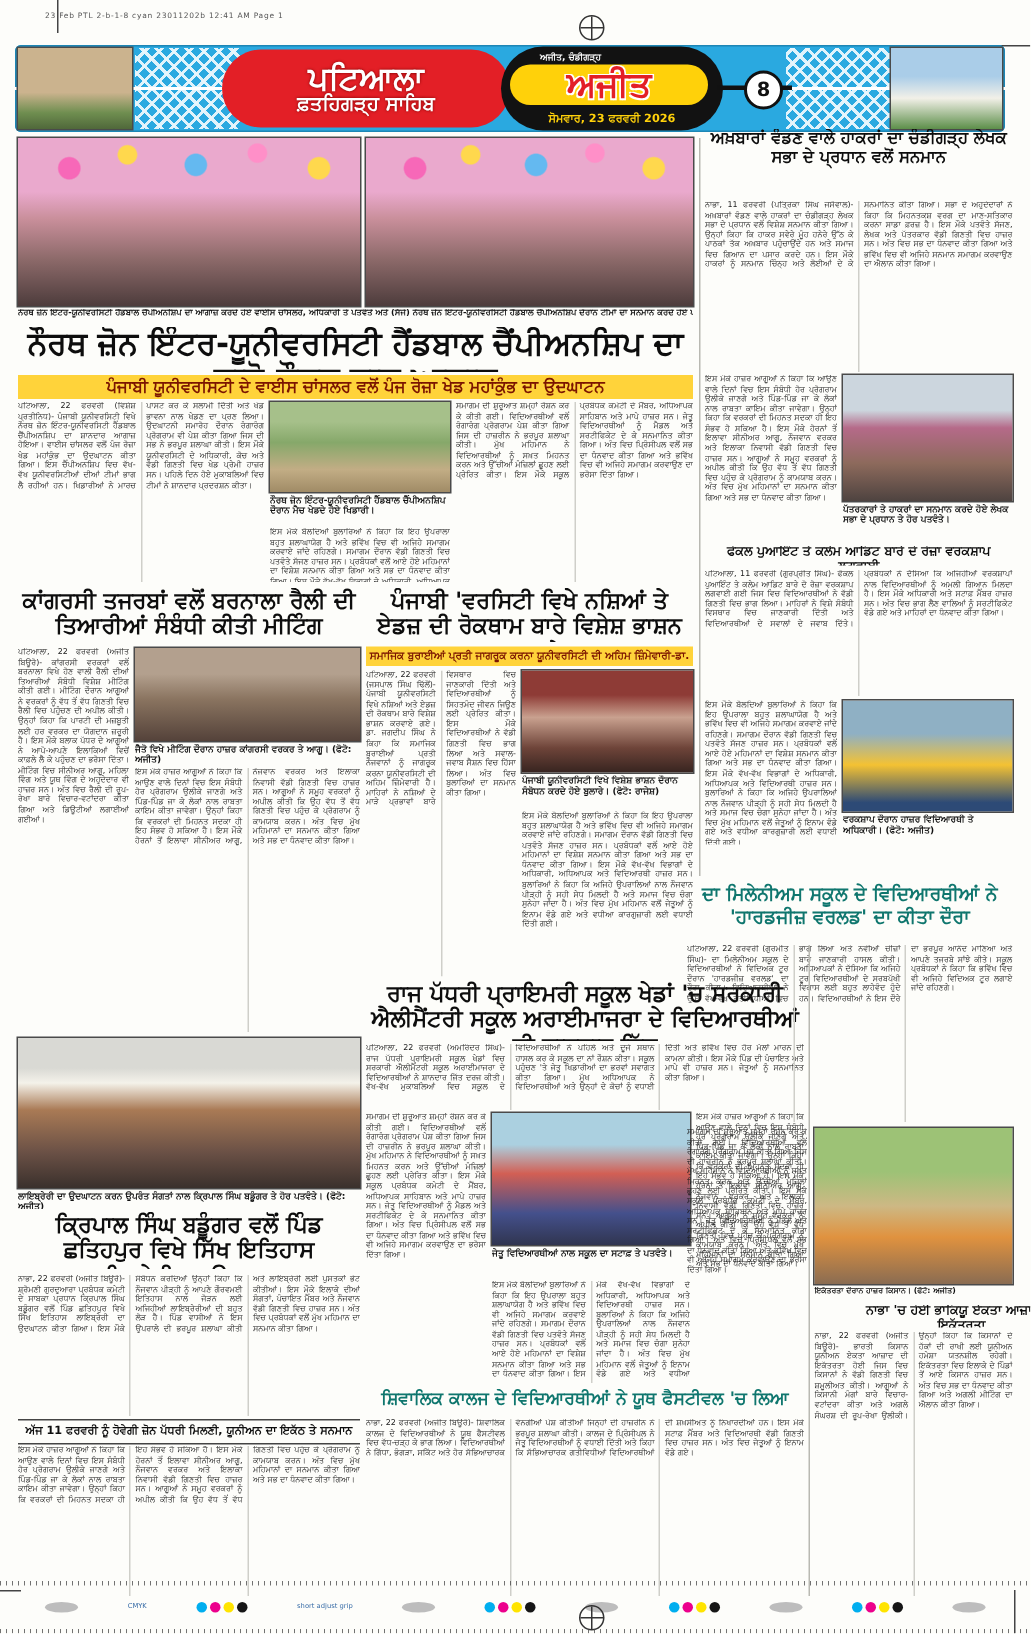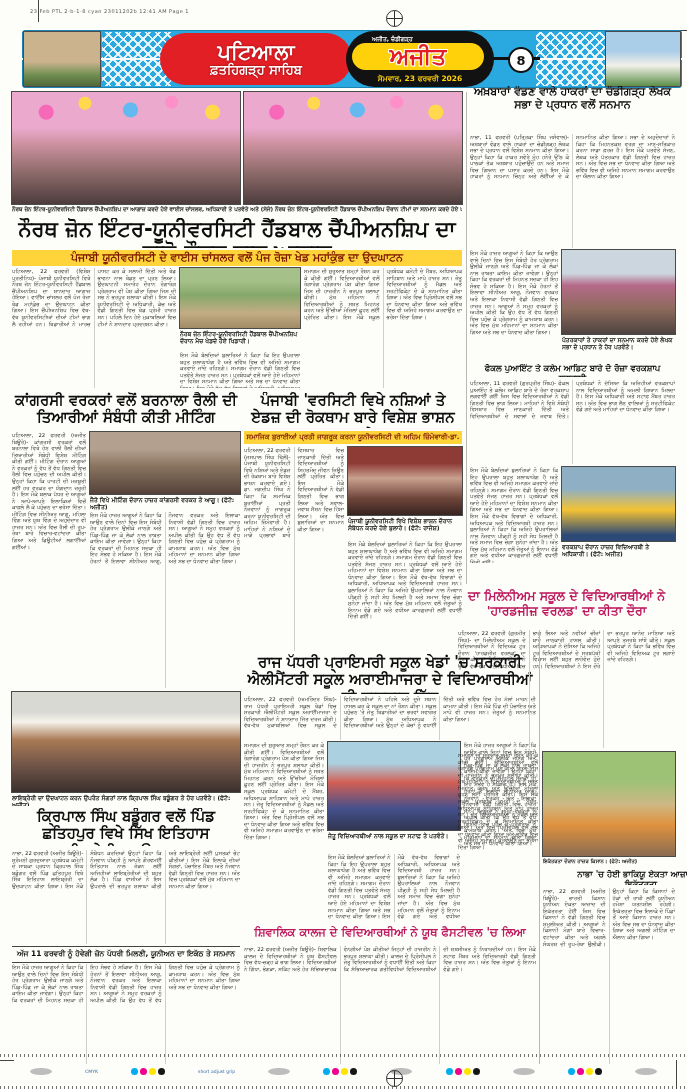--- a/index.html
+++ b/index.html
@@ -44,21 +44,21 @@
   .p-ground{background:linear-gradient(180deg,#9dc276 0 28%,#cdb884 50%,#e0923f 70%,#8a6c52 100%);}
   .p-m1{background:linear-gradient(180deg,#cbb38e 0 55%,#6f8e50 80%,#50683a 100%);}
   .p-m2{background:linear-gradient(180deg,#aacde8 0 35%,#f2f0e8 62%,#5d8f4a 100%);}
   
   .bt{font-size:5.3px;line-height:1.24;text-align:justify;color:#1b1b1b;overflow:hidden;height:100%;}
   .c2{column-count:2;column-gap:7px;column-rule:1px solid #cfcfc9;}
   .c3{column-count:3;column-gap:7px;column-rule:1px solid #cfcfc9;}
   .cap{font-size:6px;font-weight:bold;line-height:1.2;color:#111;overflow:hidden;}
   .h1{font-size:21px;font-weight:bold;text-align:center;line-height:1.1;color:#0d0d0d;overflow:hidden;}
   .h2{font-size:15px;font-weight:bold;text-align:center;line-height:1.15;color:#0d0d0d;overflow:hidden;}
-  .h3{font-size:12.5px;font-weight:bold;text-align:center;line-height:1.2;color:#be185d;overflow:hidden;}
+  .h3{font-size:12.5px;font-weight:bold;text-align:center;line-height:1.2;color:#0f766e;overflow:hidden;}
   .h4{font-size:9px;font-weight:bold;text-align:center;line-height:1.15;color:#0d0d0d;overflow:hidden;}
   .sub{background:#ffd33a;color:#7b1500;font-weight:bold;text-align:center;overflow:hidden;}
   .subbox{font-size:7.5px;font-weight:bold;text-align:center;color:#0d0d0d;
       border-top:1px solid #444;border-bottom:1px solid #444;overflow:hidden;}
   .vrule{width:1px;background:#b9b9b2;}
   
   .printinfo{font-size:5px;color:#555;letter-spacing:.5px;}
   .regx{width:15px;height:15px;border:1px solid #333;border-radius:50%;
       background:linear-gradient(#333,#333) center/1px 21px no-repeat,
                  linear-gradient(#333,#333) center/21px 1px no-repeat;}
@@ -77,21 +77,21 @@
 
 <div id="page">
 
   <div class="abs printinfo" style="left:30px;top:8px;width:400px;height:9px;">23 Feb PTL 2-b-1-8 cyan   23011202b   12:41 AM   Page 1</div>
   <div class="abs regx" style="left:386px;top:10px;"></div>
   <div class="abs crop-v" style="left:38px;top:0;height:22px;"></div>
   <div class="abs crop-h" style="left:663px;top:30px;width:24px;"></div>
   <div class="abs crop-h" style="left:0;top:1060px;width:14px;"></div>
   <div class="abs crop-v" style="left:676px;top:1060px;height:29px;"></div>
 
-  <div class="abs mast" style="left:22px;top:30px;width:660px;height:58px;">
+  <div class="abs mast" style="left:10px;top:30px;width:660px;height:58px;">
     <div class="abs mline" style="left:0;top:28px;width:660px;"></div>
     <div class="abs lattice" style="left:80px;top:2px;width:72px;height:54px;opacity:.9;"></div>
     <div class="abs lattice" style="left:514px;top:2px;width:78px;height:54px;opacity:.9;"></div>
     <div class="abs ph p-m1" style="left:2px;top:2px;width:76px;height:54px;"></div>
     <div class="abs ph p-m2" style="left:584px;top:2px;width:74px;height:54px;"></div>
 
     <div class="abs regionoval" style="left:138px;top:3px;width:192px;height:52px;">
       <div class="l1">ਪਟਿਆਲਾ</div>
       <div class="l2">ਫ਼ਤਹਿਗੜ੍ਹ ਸਾਹਿਬ</div>
     </div>
@@ -149,21 +149,21 @@
       <div class="bt c2">ਪਟਿਆਲਾ, 11 ਫਰਵਰੀ (ਗੁਰਪ੍ਰੀਤ ਸਿੰਘ)- ਫੋਕਲ ਪੁਆਇੰਟ ਤੇ ਕਲੇਮ ਆਡਿਟ ਬਾਰੇ ਦੋ ਰੋਜ਼ਾ ਵਰਕਸ਼ਾਪ ਲਗਵਾਈ ਗਈ ਜਿਸ ਵਿਚ ਵਿਦਿਆਰਥੀਆਂ ਨੇ ਵੱਡੀ ਗਿਣਤੀ ਵਿਚ ਭਾਗ ਲਿਆ। ਮਾਹਿਰਾਂ ਨੇ ਵਿਸ਼ੇ ਸੰਬੰਧੀ ਵਿਸਥਾਰ ਵਿਚ ਜਾਣਕਾਰੀ ਦਿੱਤੀ ਅਤੇ ਵਿਦਿਆਰਥੀਆਂ ਦੇ ਸਵਾਲਾਂ ਦੇ ਜਵਾਬ ਦਿੱਤੇ। ਪ੍ਰਬੰਧਕਾਂ ਨੇ ਦੱਸਿਆ ਕਿ ਅਜਿਹੀਆਂ ਵਰਕਸ਼ਾਪਾਂ ਨਾਲ ਵਿਦਿਆਰਥੀਆਂ ਨੂੰ ਅਮਲੀ ਗਿਆਨ ਮਿਲਦਾ ਹੈ। ਇਸ ਮੌਕੇ ਅਧਿਕਾਰੀ ਅਤੇ ਸਟਾਫ਼ ਮੈਂਬਰ ਹਾਜ਼ਰ ਸਨ। ਅੰਤ ਵਿਚ ਭਾਗ ਲੈਣ ਵਾਲਿਆਂ ਨੂੰ ਸਰਟੀਫਿਕੇਟ ਵੰਡੇ ਗਏ ਅਤੇ ਮਾਹਿਰਾਂ ਦਾ ਧੰਨਵਾਦ ਕੀਤਾ ਗਿਆ।</div>
     </div>
     <div class="abs" style="left:470px;top:467px;width:88px;height:96px;">
       <div class="bt">ਇਸ ਮੌਕੇ ਬੋਲਦਿਆਂ ਬੁਲਾਰਿਆਂ ਨੇ ਕਿਹਾ ਕਿ ਇਹ ਉਪਰਾਲਾ ਬਹੁਤ ਸ਼ਲਾਘਾਯੋਗ ਹੈ ਅਤੇ ਭਵਿੱਖ ਵਿਚ ਵੀ ਅਜਿਹੇ ਸਮਾਗਮ ਕਰਵਾਏ ਜਾਂਦੇ ਰਹਿਣਗੇ। ਸਮਾਗਮ ਦੌਰਾਨ ਵੱਡੀ ਗਿਣਤੀ ਵਿਚ ਪਤਵੰਤੇ ਸੱਜਣ ਹਾਜ਼ਰ ਸਨ। ਪ੍ਰਬੰਧਕਾਂ ਵਲੋਂ ਆਏ ਹੋਏ ਮਹਿਮਾਨਾਂ ਦਾ ਵਿਸ਼ੇਸ਼ ਸਨਮਾਨ ਕੀਤਾ ਗਿਆ ਅਤੇ ਸਭ ਦਾ ਧੰਨਵਾਦ ਕੀਤਾ ਗਿਆ। ਇਸ ਮੌਕੇ ਵੱਖ-ਵੱਖ ਵਿਭਾਗਾਂ ਦੇ ਅਧਿਕਾਰੀ, ਅਧਿਆਪਕ ਅਤੇ ਵਿਦਿਆਰਥੀ ਹਾਜ਼ਰ ਸਨ। ਬੁਲਾਰਿਆਂ ਨੇ ਕਿਹਾ ਕਿ ਅਜਿਹੇ ਉਪਰਾਲਿਆਂ ਨਾਲ ਨੌਜਵਾਨ ਪੀੜ੍ਹੀ ਨੂੰ ਸਹੀ ਸੇਧ ਮਿਲਦੀ ਹੈ ਅਤੇ ਸਮਾਜ ਵਿਚ ਚੰਗਾ ਸੁਨੇਹਾ ਜਾਂਦਾ ਹੈ। ਅੰਤ ਵਿਚ ਮੁੱਖ ਮਹਿਮਾਨ ਵਲੋਂ ਜੇਤੂਆਂ ਨੂੰ ਇਨਾਮ ਵੰਡੇ ਗਏ ਅਤੇ ਵਧੀਆ ਕਾਰਗੁਜ਼ਾਰੀ ਲਈ ਵਧਾਈ ਦਿੱਤੀ ਗਈ।</div>
     </div>
     <div class="abs ph p-team" style="left:562px;top:467px;width:113px;height:74px;"></div>
     <div class="abs cap" style="left:562px;top:543px;width:113px;height:20px;">ਵਰਕਸ਼ਾਪ ਦੌਰਾਨ ਹਾਜ਼ਰ ਵਿਦਿਆਰਥੀ ਤੇ ਅਧਿਕਾਰੀ। (ਫੋਟੋ: ਅਜੀਤ)</div>
   </div>
 
   <div>
-    <div class="abs h2" style="left:12px;top:392px;width:228px;height:36px;">ਕਾਂਗਰਸੀ ਵਰਕਰਾਂ ਵਲੋਂ ਬਰਨਾਲਾ ਰੈਲੀ ਦੀ ਤਿਆਰੀਆਂ ਸੰਬੰਧੀ ਕੀਤੀ ਮੀਟਿੰਗ</div>
+    <div class="abs h2" style="left:12px;top:392px;width:228px;height:36px;">ਕਾਂਗਰਸੀ ਤਜਰਬਾਂ ਵਲੋਂ ਬਰਨਾਲਾ ਰੈਲੀ ਦੀ ਤਿਆਰੀਆਂ ਸੰਬੰਧੀ ਕੀਤੀ ਮੀਟਿੰਗ</div>
     <div class="abs" style="left:12px;top:432px;width:74px;height:256px;">
       <div class="bt">ਪਟਿਆਲਾ, 22 ਫਰਵਰੀ (ਅਜੀਤ ਬਿਊਰੋ)- ਕਾਂਗਰਸੀ ਵਰਕਰਾਂ ਵਲੋਂ ਬਰਨਾਲਾ ਵਿਖੇ ਹੋਣ ਵਾਲੀ ਰੈਲੀ ਦੀਆਂ ਤਿਆਰੀਆਂ ਸੰਬੰਧੀ ਵਿਸ਼ੇਸ਼ ਮੀਟਿੰਗ ਕੀਤੀ ਗਈ। ਮੀਟਿੰਗ ਦੌਰਾਨ ਆਗੂਆਂ ਨੇ ਵਰਕਰਾਂ ਨੂੰ ਵੱਧ ਤੋਂ ਵੱਧ ਗਿਣਤੀ ਵਿਚ ਰੈਲੀ ਵਿਚ ਪਹੁੰਚਣ ਦੀ ਅਪੀਲ ਕੀਤੀ। ਉਨ੍ਹਾਂ ਕਿਹਾ ਕਿ ਪਾਰਟੀ ਦੀ ਮਜ਼ਬੂਤੀ ਲਈ ਹਰ ਵਰਕਰ ਦਾ ਯੋਗਦਾਨ ਜ਼ਰੂਰੀ ਹੈ। ਇਸ ਮੌਕੇ ਬਲਾਕ ਪੱਧਰ ਦੇ ਆਗੂਆਂ ਨੇ ਆਪੋ-ਆਪਣੇ ਇਲਾਕਿਆਂ ਵਿਚੋਂ ਕਾਫ਼ਲੇ ਲੈ ਕੇ ਪਹੁੰਚਣ ਦਾ ਭਰੋਸਾ ਦਿੱਤਾ। ਮੀਟਿੰਗ ਵਿਚ ਸੀਨੀਅਰ ਆਗੂ, ਮਹਿਲਾ ਵਿੰਗ ਅਤੇ ਯੂਥ ਵਿੰਗ ਦੇ ਅਹੁਦੇਦਾਰ ਵੀ ਹਾਜ਼ਰ ਸਨ। ਅੰਤ ਵਿਚ ਰੈਲੀ ਦੀ ਰੂਪ-ਰੇਖਾ ਬਾਰੇ ਵਿਚਾਰ-ਵਟਾਂਦਰਾ ਕੀਤਾ ਗਿਆ ਅਤੇ ਡਿਊਟੀਆਂ ਲਗਾਈਆਂ ਗਈਆਂ।</div>
     </div>
     <div class="abs ph p-meeting" style="left:90px;top:432px;width:150px;height:62px;"></div>
     <div class="abs cap" style="left:90px;top:496px;width:150px;height:14px;">ਜੈਤੋ ਵਿਖੇ ਮੀਟਿੰਗ ਦੌਰਾਨ ਹਾਜ਼ਰ ਕਾਂਗਰਸੀ ਵਰਕਰ ਤੇ ਆਗੂ। (ਫੋਟੋ: ਅਜੀਤ)</div>
     <div class="abs" style="left:90px;top:512px;width:150px;height:176px;">
       <div class="bt c2">ਇਸ ਮੌਕੇ ਹਾਜ਼ਰ ਆਗੂਆਂ ਨੇ ਕਿਹਾ ਕਿ ਆਉਣ ਵਾਲੇ ਦਿਨਾਂ ਵਿਚ ਇਸ ਸੰਬੰਧੀ ਹੋਰ ਪ੍ਰੋਗਰਾਮ ਉਲੀਕੇ ਜਾਣਗੇ ਅਤੇ ਪਿੰਡ-ਪਿੰਡ ਜਾ ਕੇ ਲੋਕਾਂ ਨਾਲ ਰਾਬਤਾ ਕਾਇਮ ਕੀਤਾ ਜਾਵੇਗਾ। ਉਨ੍ਹਾਂ ਕਿਹਾ ਕਿ ਵਰਕਰਾਂ ਦੀ ਮਿਹਨਤ ਸਦਕਾ ਹੀ ਇਹ ਸੰਭਵ ਹੋ ਸਕਿਆ ਹੈ। ਇਸ ਮੌਕੇ ਹੋਰਨਾਂ ਤੋਂ ਇਲਾਵਾ ਸੀਨੀਅਰ ਆਗੂ, ਨੌਜਵਾਨ ਵਰਕਰ ਅਤੇ ਇਲਾਕਾ ਨਿਵਾਸੀ ਵੱਡੀ ਗਿਣਤੀ ਵਿਚ ਹਾਜ਼ਰ ਸਨ। ਆਗੂਆਂ ਨੇ ਸਮੂਹ ਵਰਕਰਾਂ ਨੂੰ ਅਪੀਲ ਕੀਤੀ ਕਿ ਉਹ ਵੱਧ ਤੋਂ ਵੱਧ ਗਿਣਤੀ ਵਿਚ ਪਹੁੰਚ ਕੇ ਪ੍ਰੋਗਰਾਮ ਨੂੰ ਕਾਮਯਾਬ ਕਰਨ। ਅੰਤ ਵਿਚ ਮੁੱਖ ਮਹਿਮਾਨਾਂ ਦਾ ਸਨਮਾਨ ਕੀਤਾ ਗਿਆ ਅਤੇ ਸਭ ਦਾ ਧੰਨਵਾਦ ਕੀਤਾ ਗਿਆ।</div>
     </div>
   </div>
 

